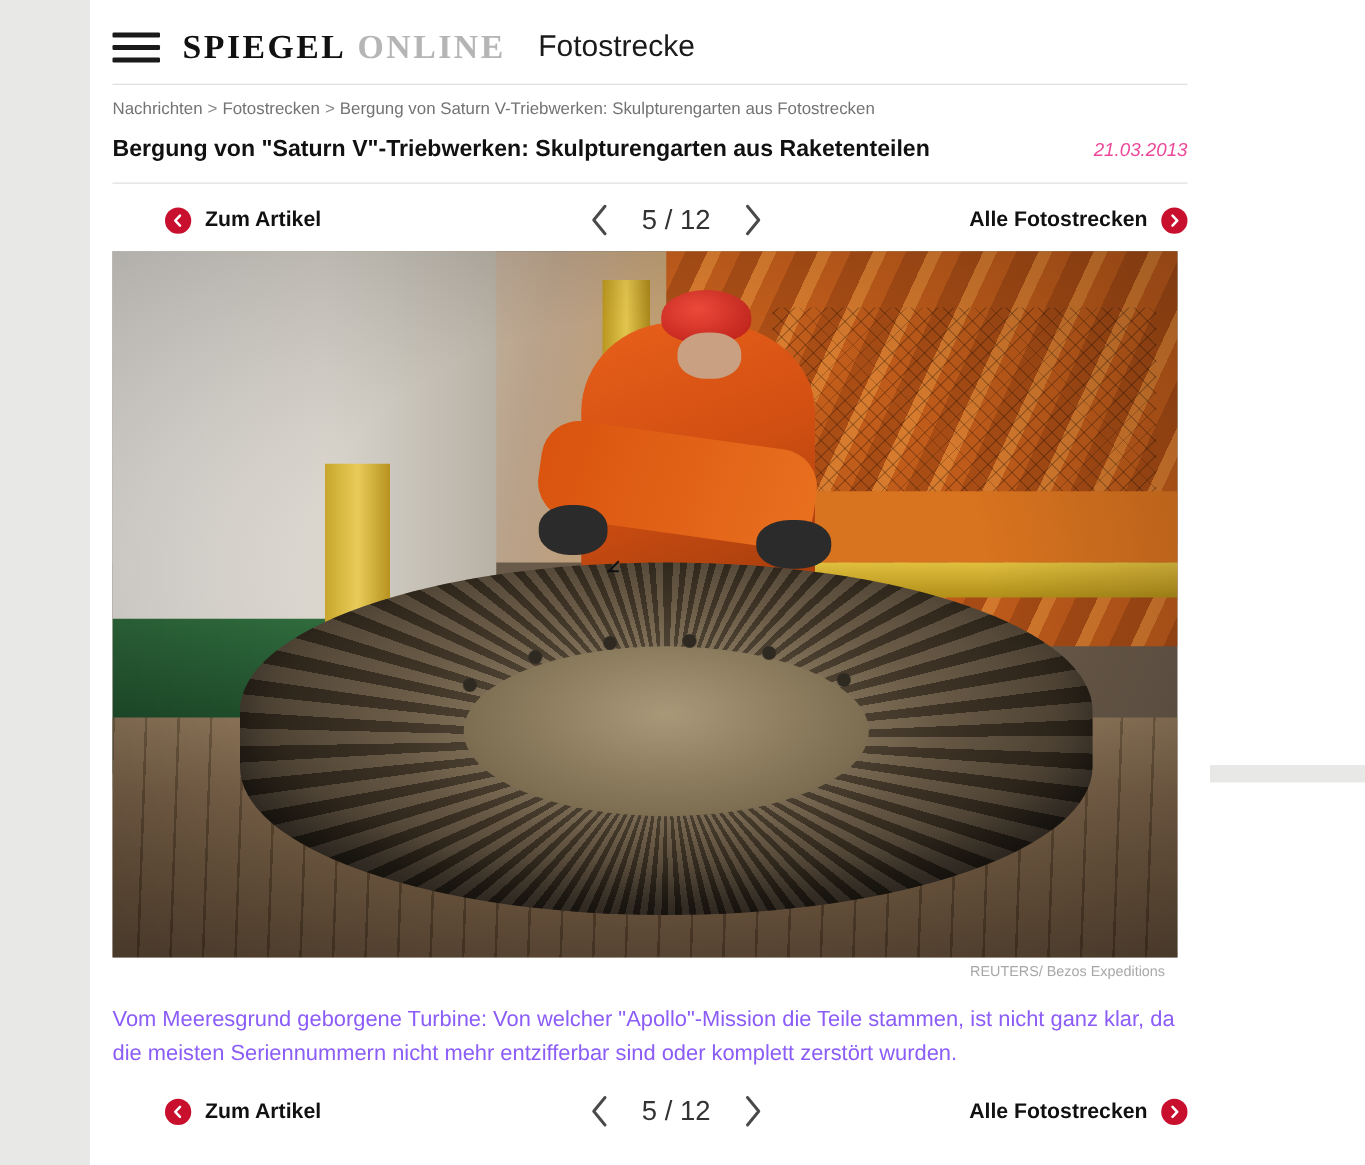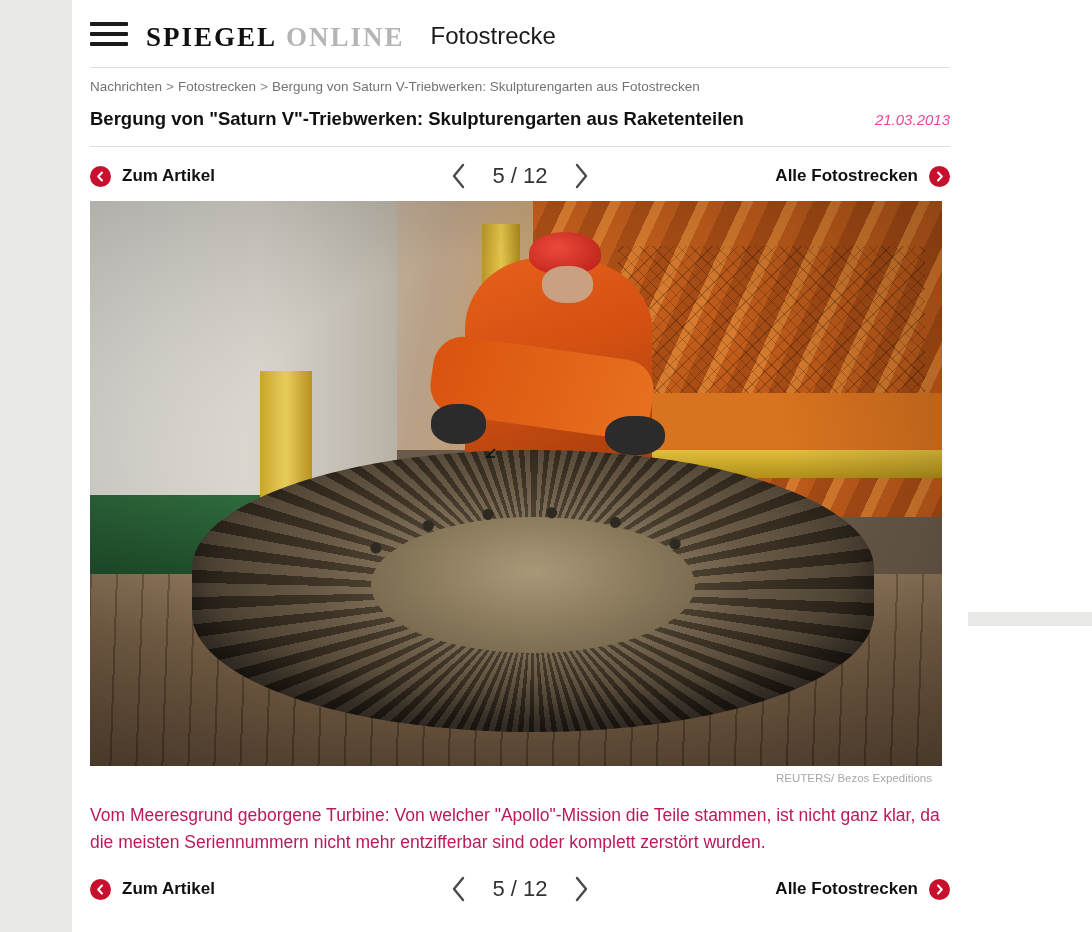--- a/index.html
+++ b/index.html
@@ -28,21 +28,21 @@
     left: 968px;
     width: 124px;
     background: #ffffff;
   }
   .ad-strip.a { top: 0; height: 612px; }
   .ad-strip.b { top: 626px; height: 306px; }
 
   
   .site-header {
     display: flex;
-    align-items: flex-start;
+    align-items: center;
     padding: 22px 0 14px 18px;
   }
   .burger {
     width: 38px;
     height: 24px;
     display: flex;
     flex-direction: column;
     justify-content: space-between;
     margin-right: 18px;
     cursor: pointer;
@@ -124,21 +124,21 @@
     display: flex;
     align-items: center;
     justify-content: space-between;
     padding: 14px 18px 10px 18px;
   }
   .nav-left, .nav-right {
     display: flex;
     align-items: center;
     cursor: pointer;
   }
-  .nav-left { flex: 1 1 0; }
+  .nav-left { flex: 1 1 0; margin-left: 42px; }
   .nav-right { flex: 1 1 0; justify-content: flex-end; }
   .nav-center {
     display: flex;
     align-items: center;
     gap: 20px;
     flex: 0 0 auto;
   }
   .circle-arrow {
     width: 21px;
     height: 21px;
@@ -307,21 +307,21 @@
   .credit {
     text-align: right;
     font-size: 11.5px;
     color: #a8a8a8;
     padding: 6px 18px 0 0;
   }
 
   .caption {
     font-size: 17.5px;
     line-height: 1.55;
-    color: #be185d;
+    color: #8b5cf6;
     padding: 18px 22px 0 18px;
   }
 
   .navbar.bottom { padding-top: 18px; }
 
   .cursor {
     position: absolute;
     left: 485px;
     top: 448px;
     width: 0; height: 0;

